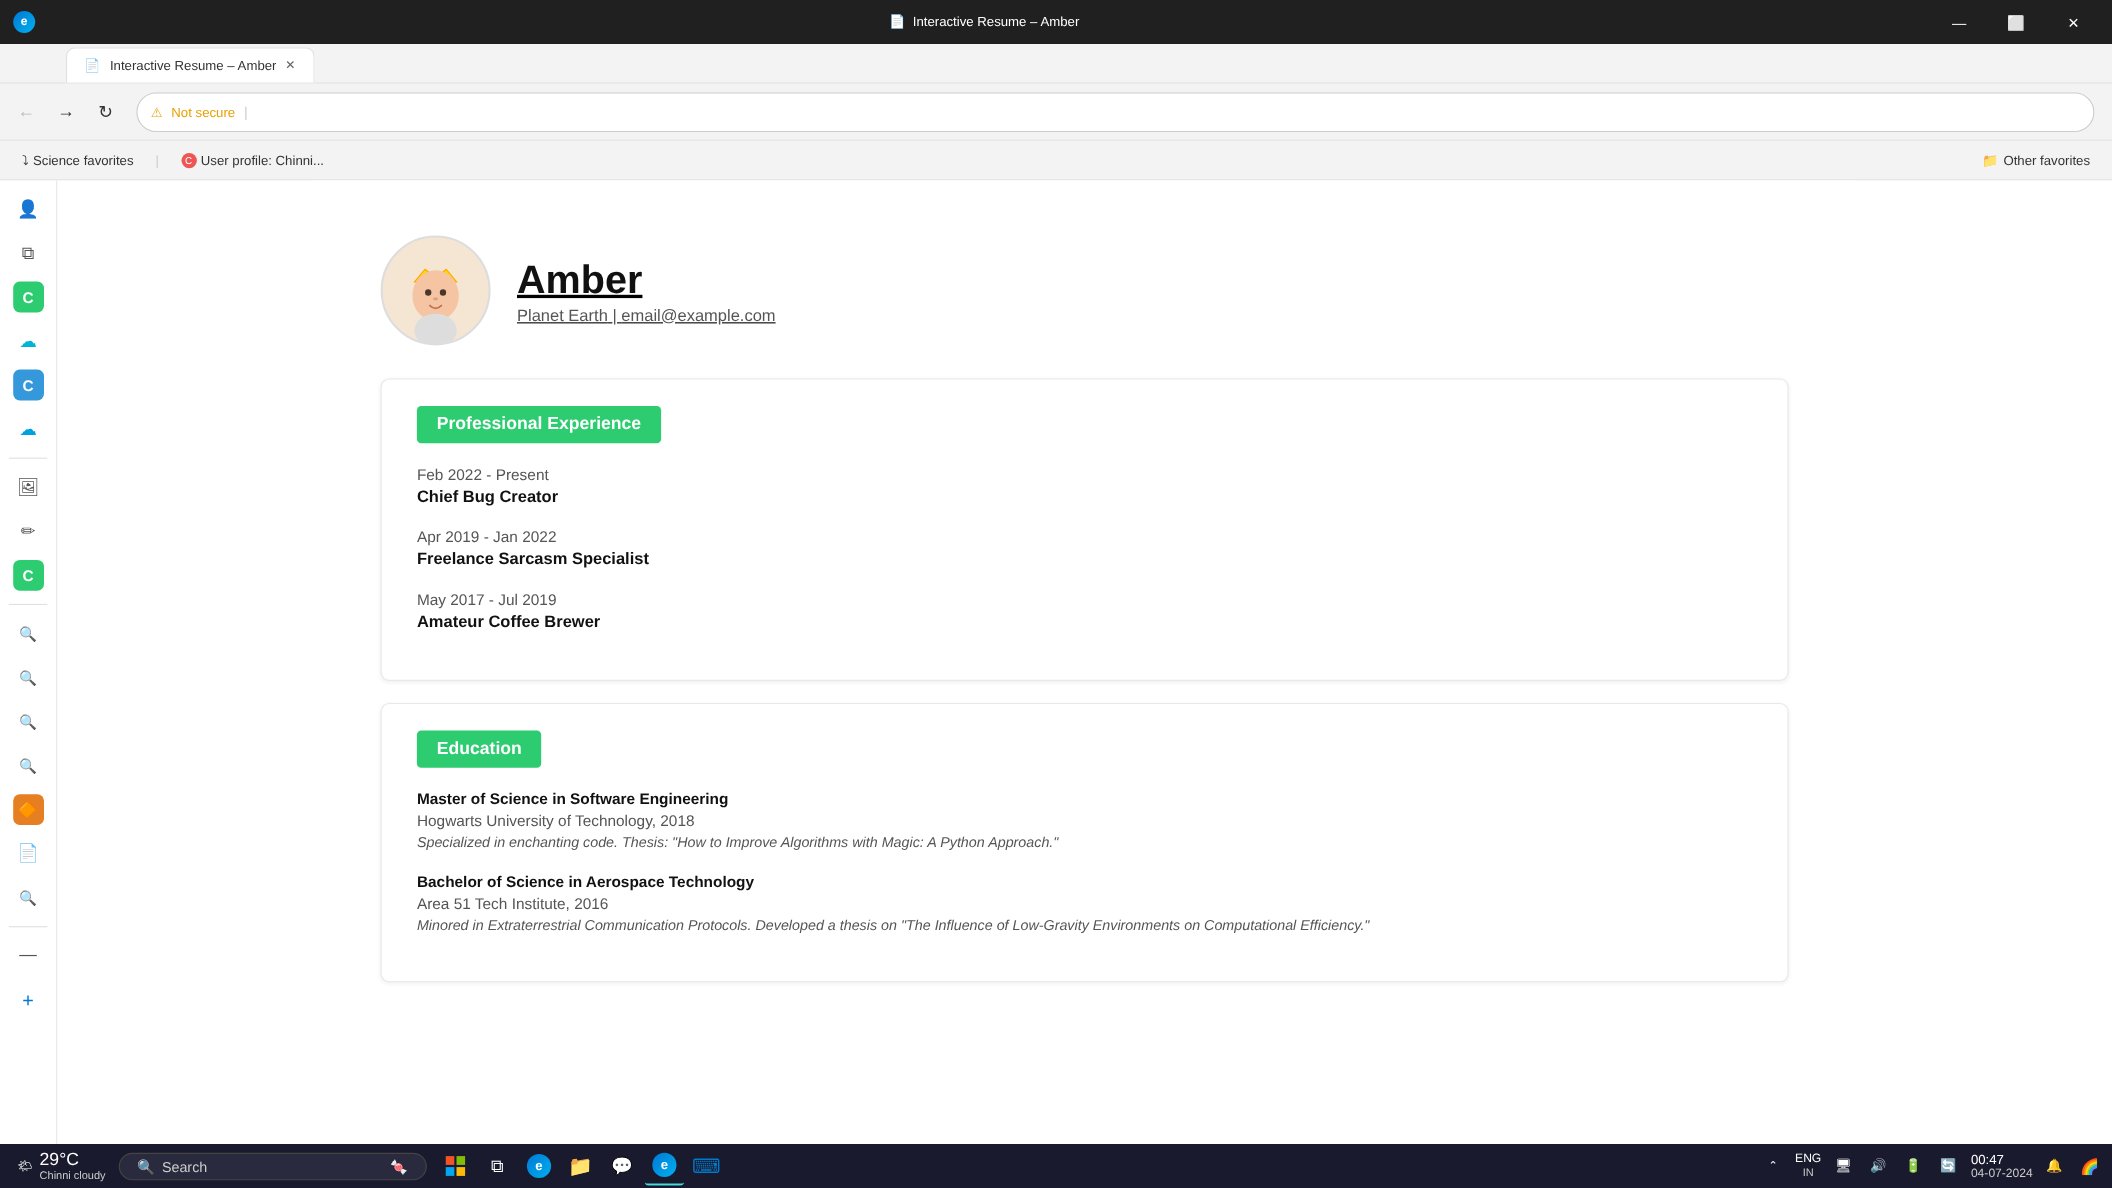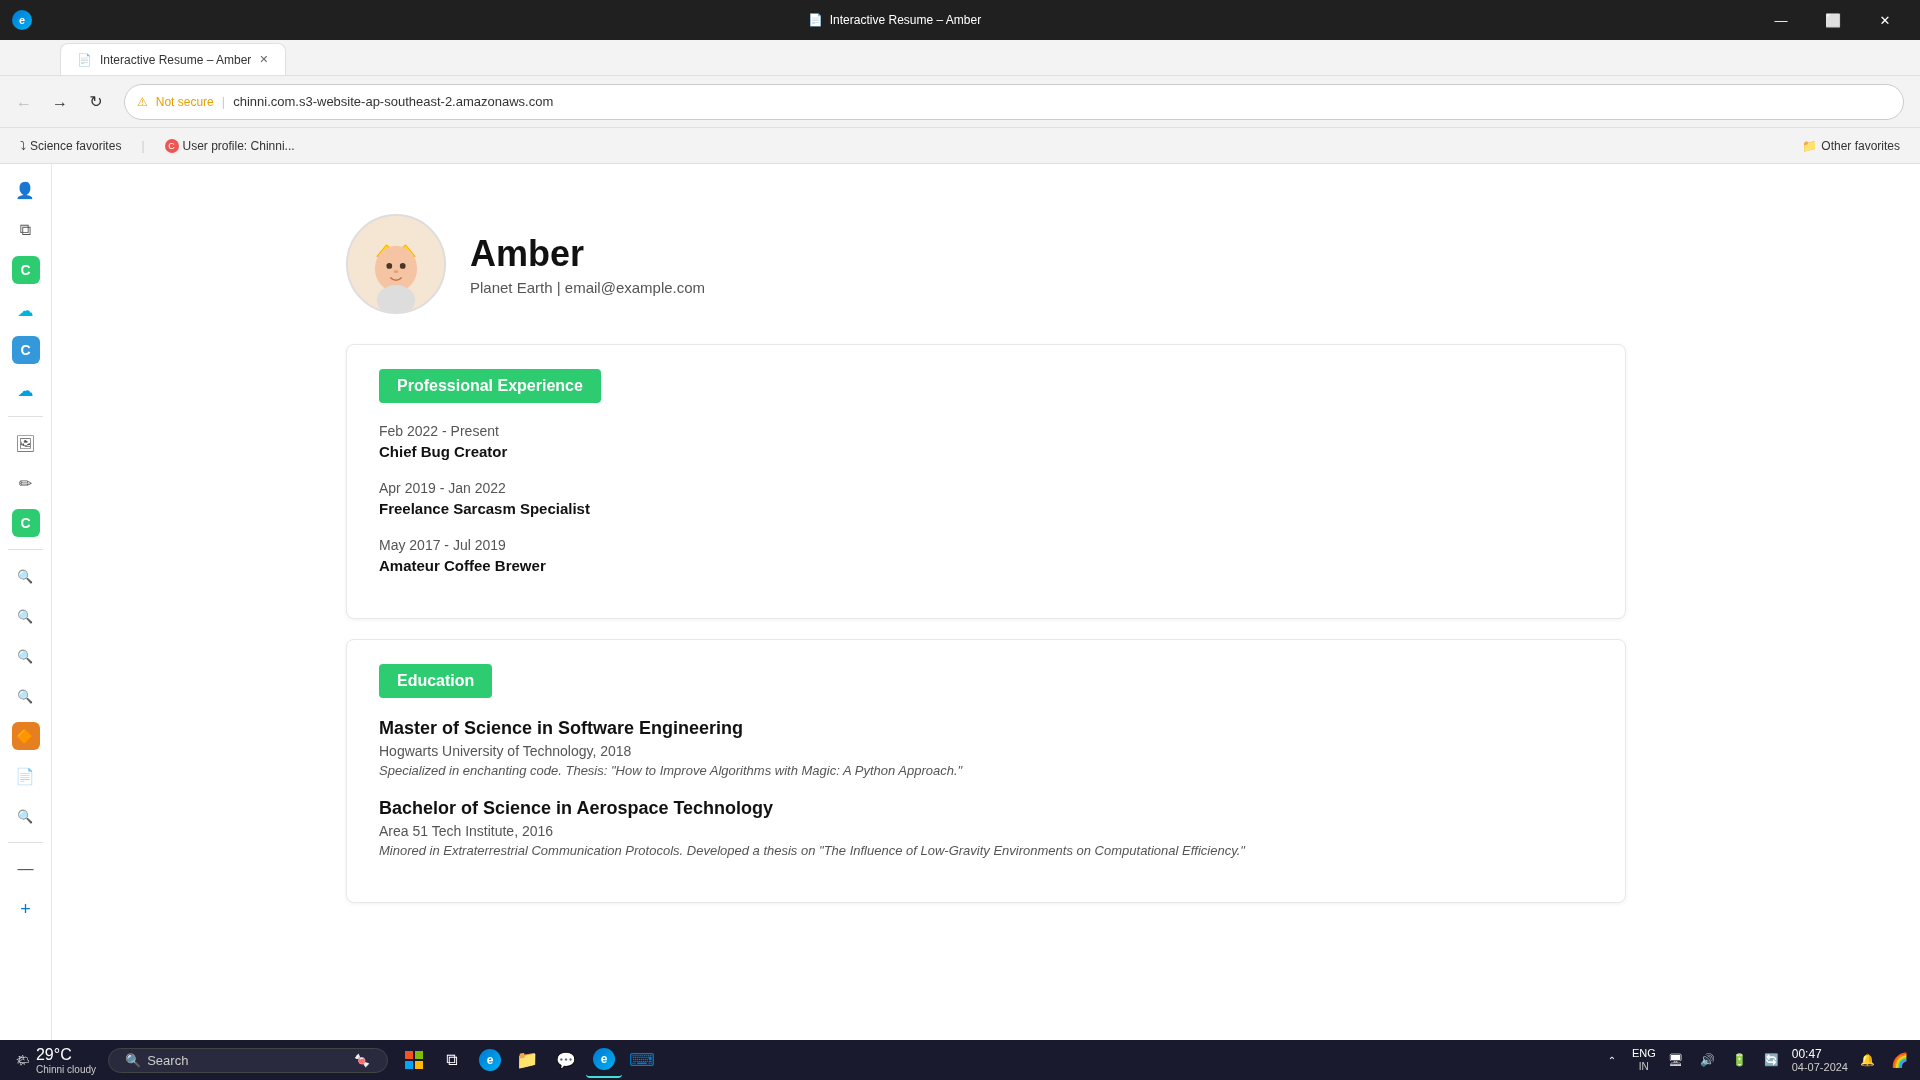--- a/index.html
+++ b/index.html
@@ -148,20 +148,21 @@
       padding: 30px 60px;
       background: #fff;
     }
 
     
     .profile-section {
       display: flex;
       align-items: center;
       gap: 24px;
       padding: 20px 0 30px 0;
+      text-decoration: underline;
     }
     .avatar-circle {
       width: 100px;
       height: 100px;
       border-radius: 50%;
       overflow: hidden;
       border: 2px solid #ddd;
       background: #f5e6d3;
       display: flex;
       align-items: center;
@@ -209,21 +210,21 @@
       padding: 8px 18px;
       border-radius: 4px;
       margin-bottom: 20px;
     }
 
     .job-entry { margin-bottom: 20px; }
     .job-date { font-size: 14px; color: #555; margin-bottom: 4px; }
     .job-title { font-size: 15px; font-weight: bold; color: #111; }
 
     .edu-entry { margin-bottom: 20px; }
-    .edu-degree { font-size: 18px; font-weight: bold; color: #111; margin-bottom: 4px; }
+    .edu-degree { font-size: 14px; font-weight: bold; color: #111; margin-bottom: 4px; }
     .edu-institution { font-size: 14px; color: #555; margin-bottom: 4px; }
     .edu-description { font-size: 13px; color: #555; font-style: italic; }
 
     
     .taskbar {
       position: absolute;
       bottom: 0;
       left: 0;
       right: 0;
       height: 40px;
@@ -299,21 +300,20 @@
 
 <div class="toolbar">
   <button class="nav-btn disabled">←</button>
   <button class="nav-btn">→</button>
   <button class="nav-btn">↻</button>
 
   <div class="address-bar-wrap">
     <span class="security-icon">⚠</span>
     <span style="color:#e8a000; font-size:12px;">Not secure</span>
     <span style="color:#ccc;">|</span>
-    <span class="address-text">chinni.com.s3-website-ap-southeast-2.amazonaws.com</span>
   </div>
 
 </div>
 
 <div class="favorites-bar">
   <div class="fav-item">
     <span>⤵</span>
     <span>Science favorites</span>
   </div>
   <span class="fav-divider">|</span>

